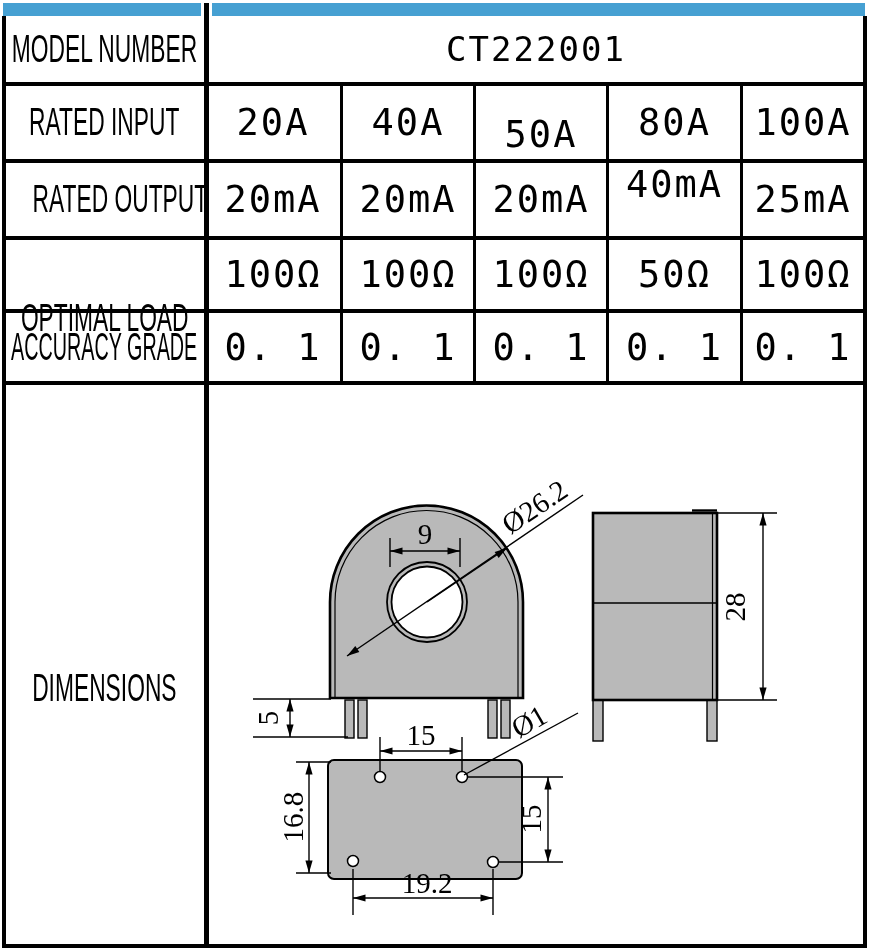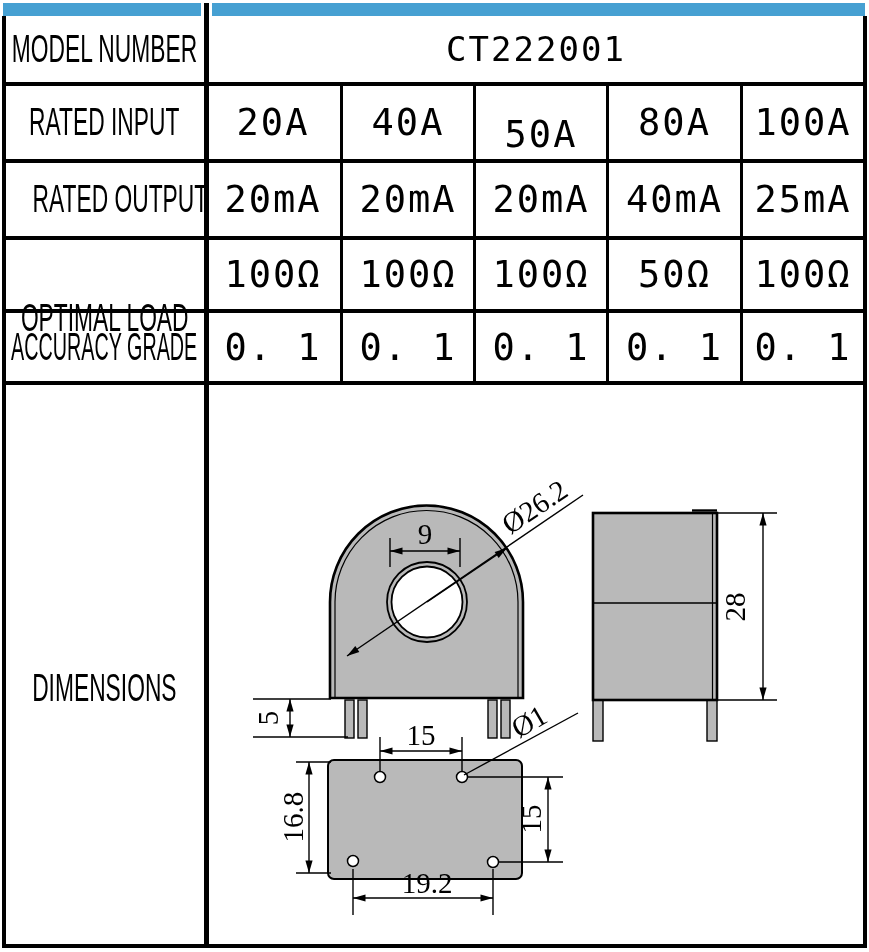--- a/index.html
+++ b/index.html
@@ -64,21 +64,21 @@
   <div class="cell value-text" style="left:476px;top:86px;width:130px;height:73px;margin-top:12px;">50A</div>
   <div class="cell value-text" style="left:609px;top:86px;width:131px;height:73px;">80A</div>
   <div class="cell value-text" style="left:743px;top:86px;width:120px;height:73px;">100A</div>
 
   <div class="cell" style="left:6px;top:163px;width:229px;height:73px;">
     <span class="label-text">RATED OUTPUT</span>
   </div>
   <div class="cell value-text" style="left:206px;top:163px;width:134px;height:73px;">20mA</div>
   <div class="cell value-text" style="left:343px;top:163px;width:130px;height:73px;">20mA</div>
   <div class="cell value-text" style="left:476px;top:163px;width:130px;height:73px;">20mA</div>
-  <div class="cell value-text" style="left:609px;top:163px;width:131px;height:73px;">40mA</div>
+  <div class="cell value-text" style="left:609px;top:148px;width:131px;height:73px;">40mA</div>
   <div class="cell value-text" style="left:743px;top:163px;width:120px;height:73px;">25mA</div>
 
   <div class="cell" style="left:6px;top:240px;width:197px;height:69px;margin-top:44px;">
     <span class="label-text">OPTIMAL LOAD</span>
   </div>
   <div class="cell value-text" style="left:206px;top:240px;width:134px;height:69px;">100Ω</div>
   <div class="cell value-text" style="left:343px;top:240px;width:130px;height:69px;">100Ω</div>
   <div class="cell value-text" style="left:476px;top:240px;width:130px;height:69px;">100Ω</div>
   <div class="cell value-text" style="left:609px;top:240px;width:131px;height:69px;">50Ω</div>
   <div class="cell value-text" style="left:743px;top:240px;width:120px;height:69px;">100Ω</div>

